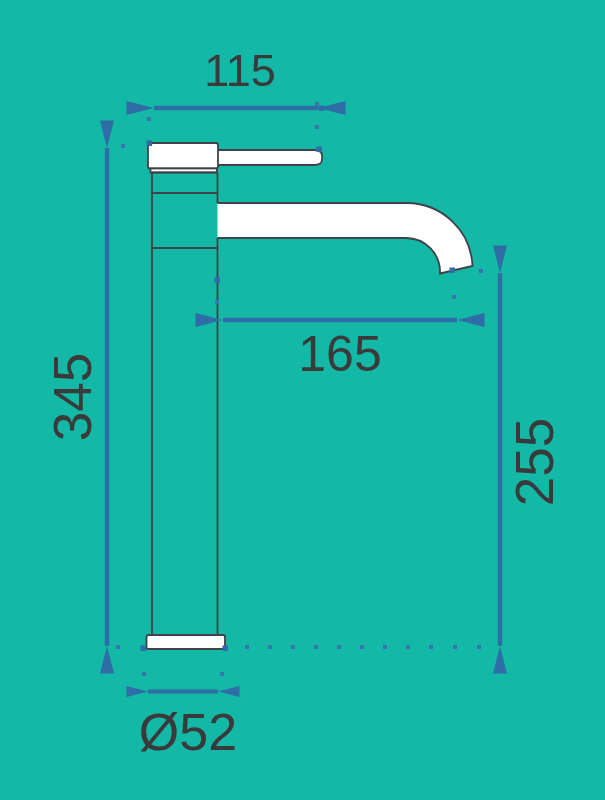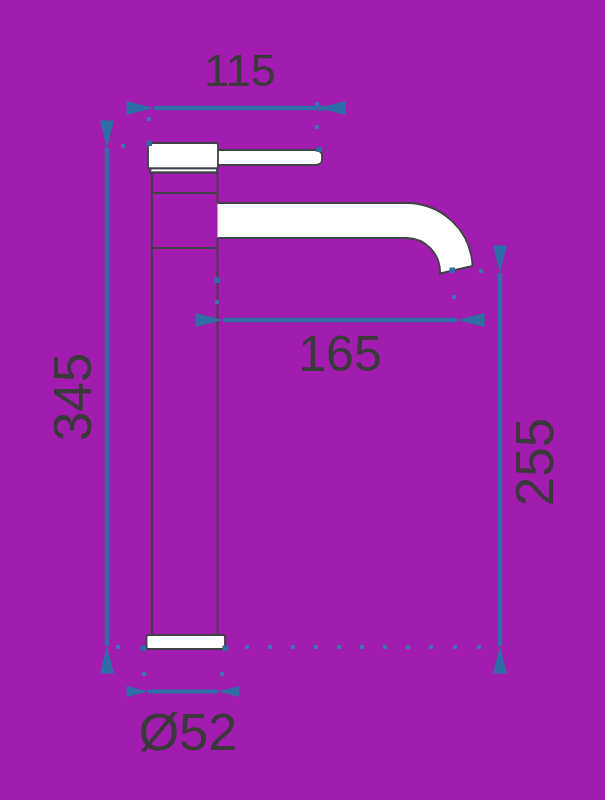--- a/index.html
+++ b/index.html
@@ -4,21 +4,21 @@
 <style>
   html, body {
     margin: 0;
     padding: 0;
     background: #ffffff;
   }
   .canvas {
     position: relative;
     width: 605px;
     height: 800px;
-    background: #a21caf;
+    background: #14b8a6;
     overflow: hidden;
   }
   .dim-label {
     font-family: "Liberation Sans", sans-serif;
     fill: #3a3a3a;
     text-anchor: middle;
   }
   .dim-line {
     stroke: #2e6da6;
     stroke-width: 4.5;

